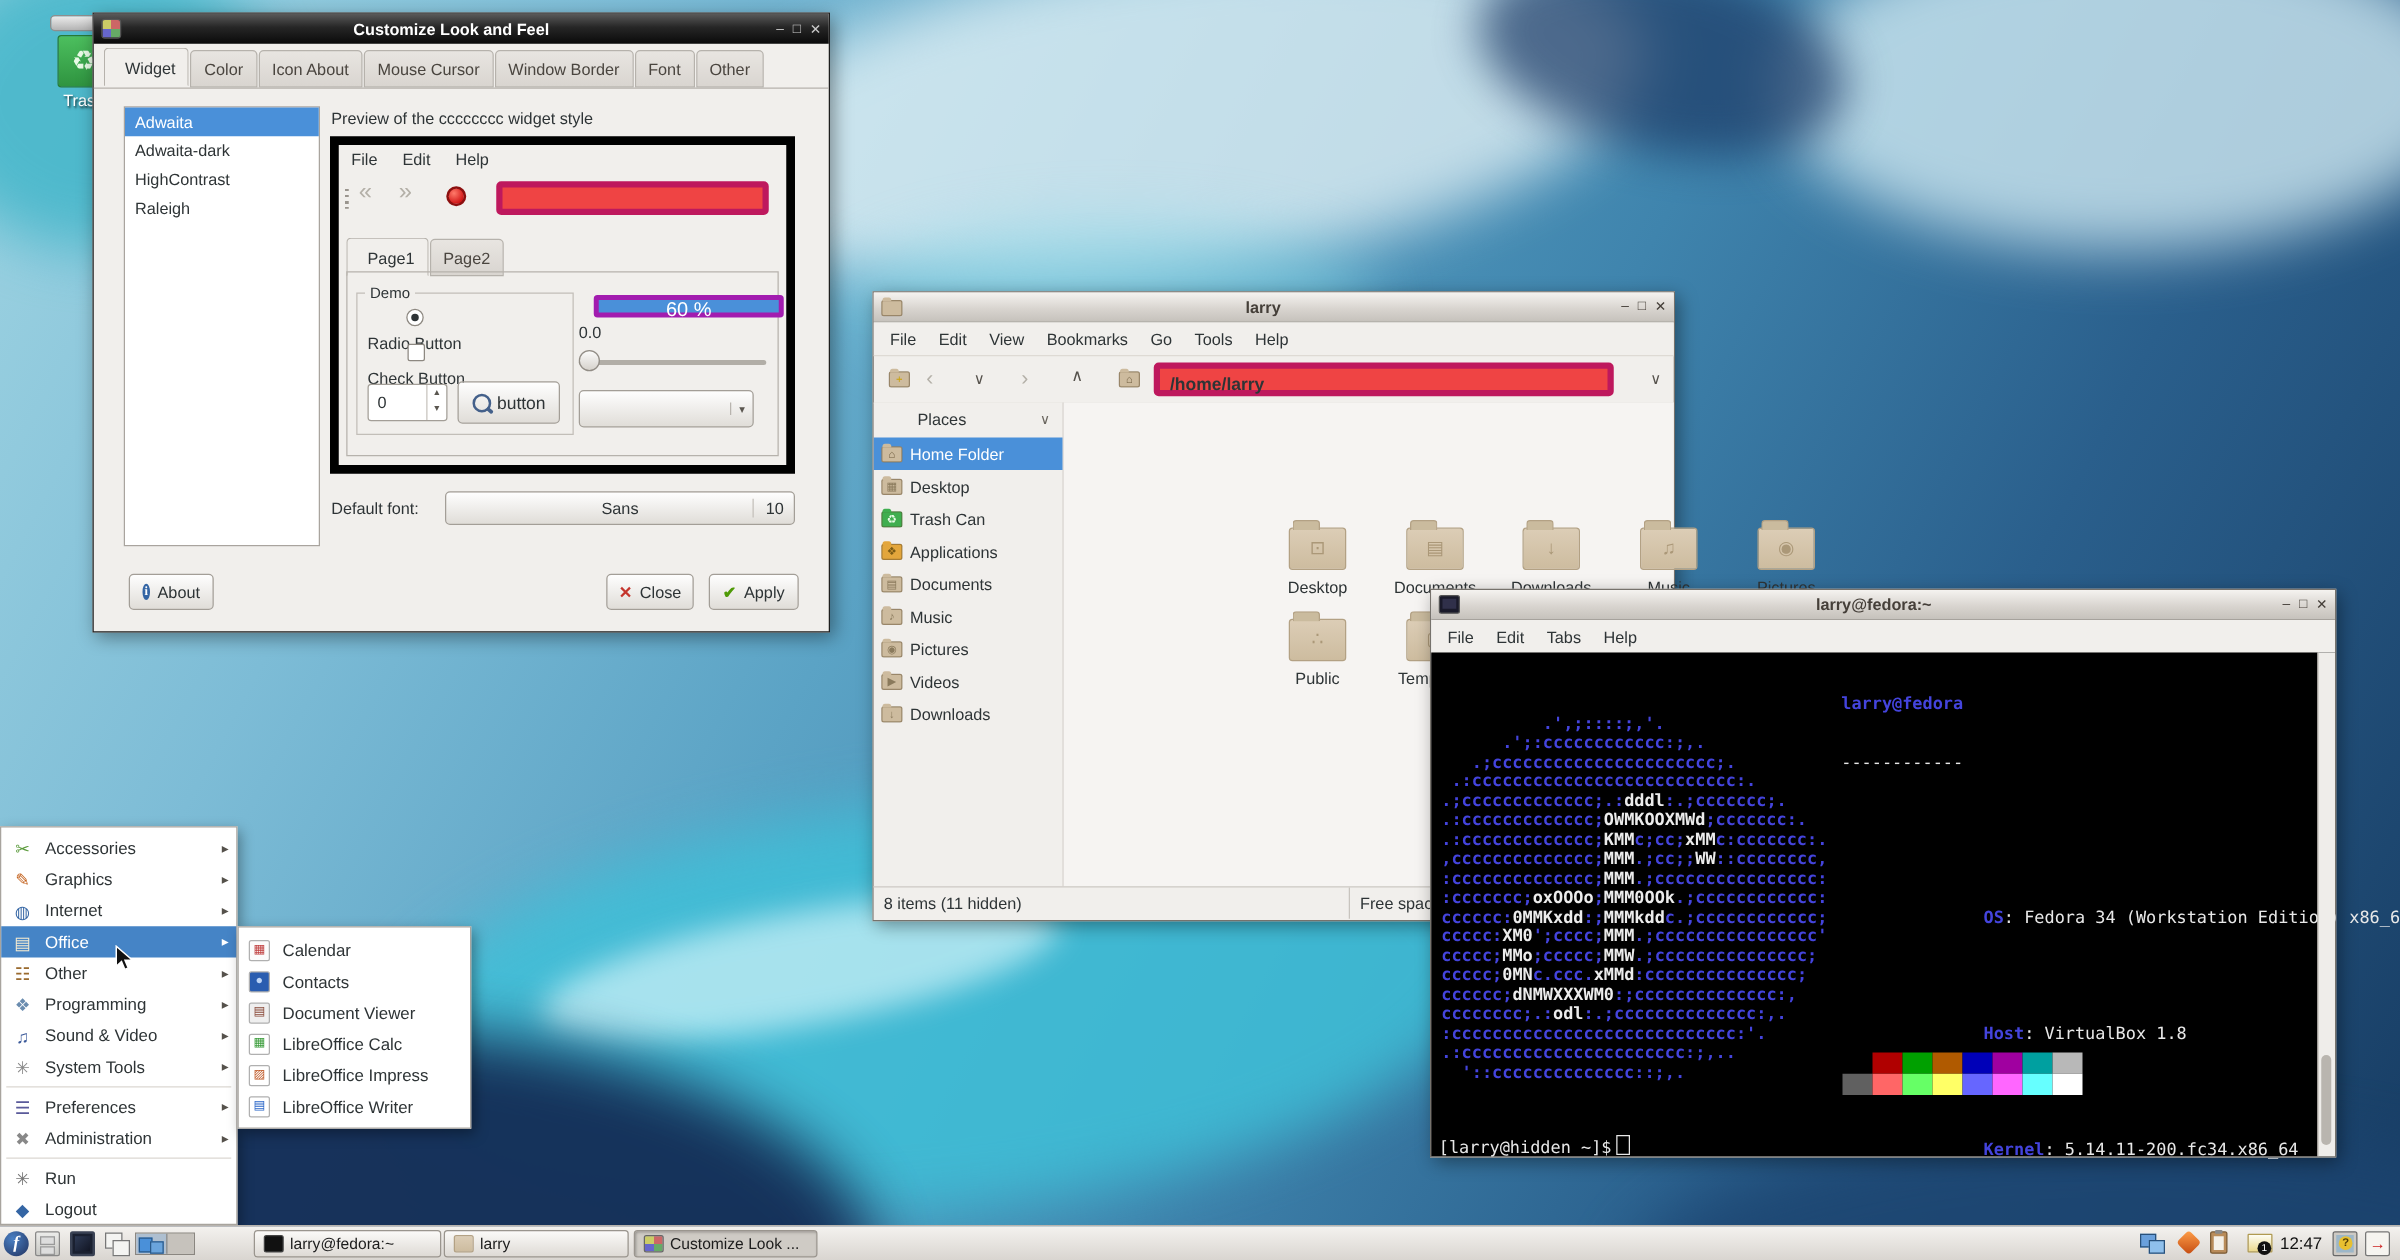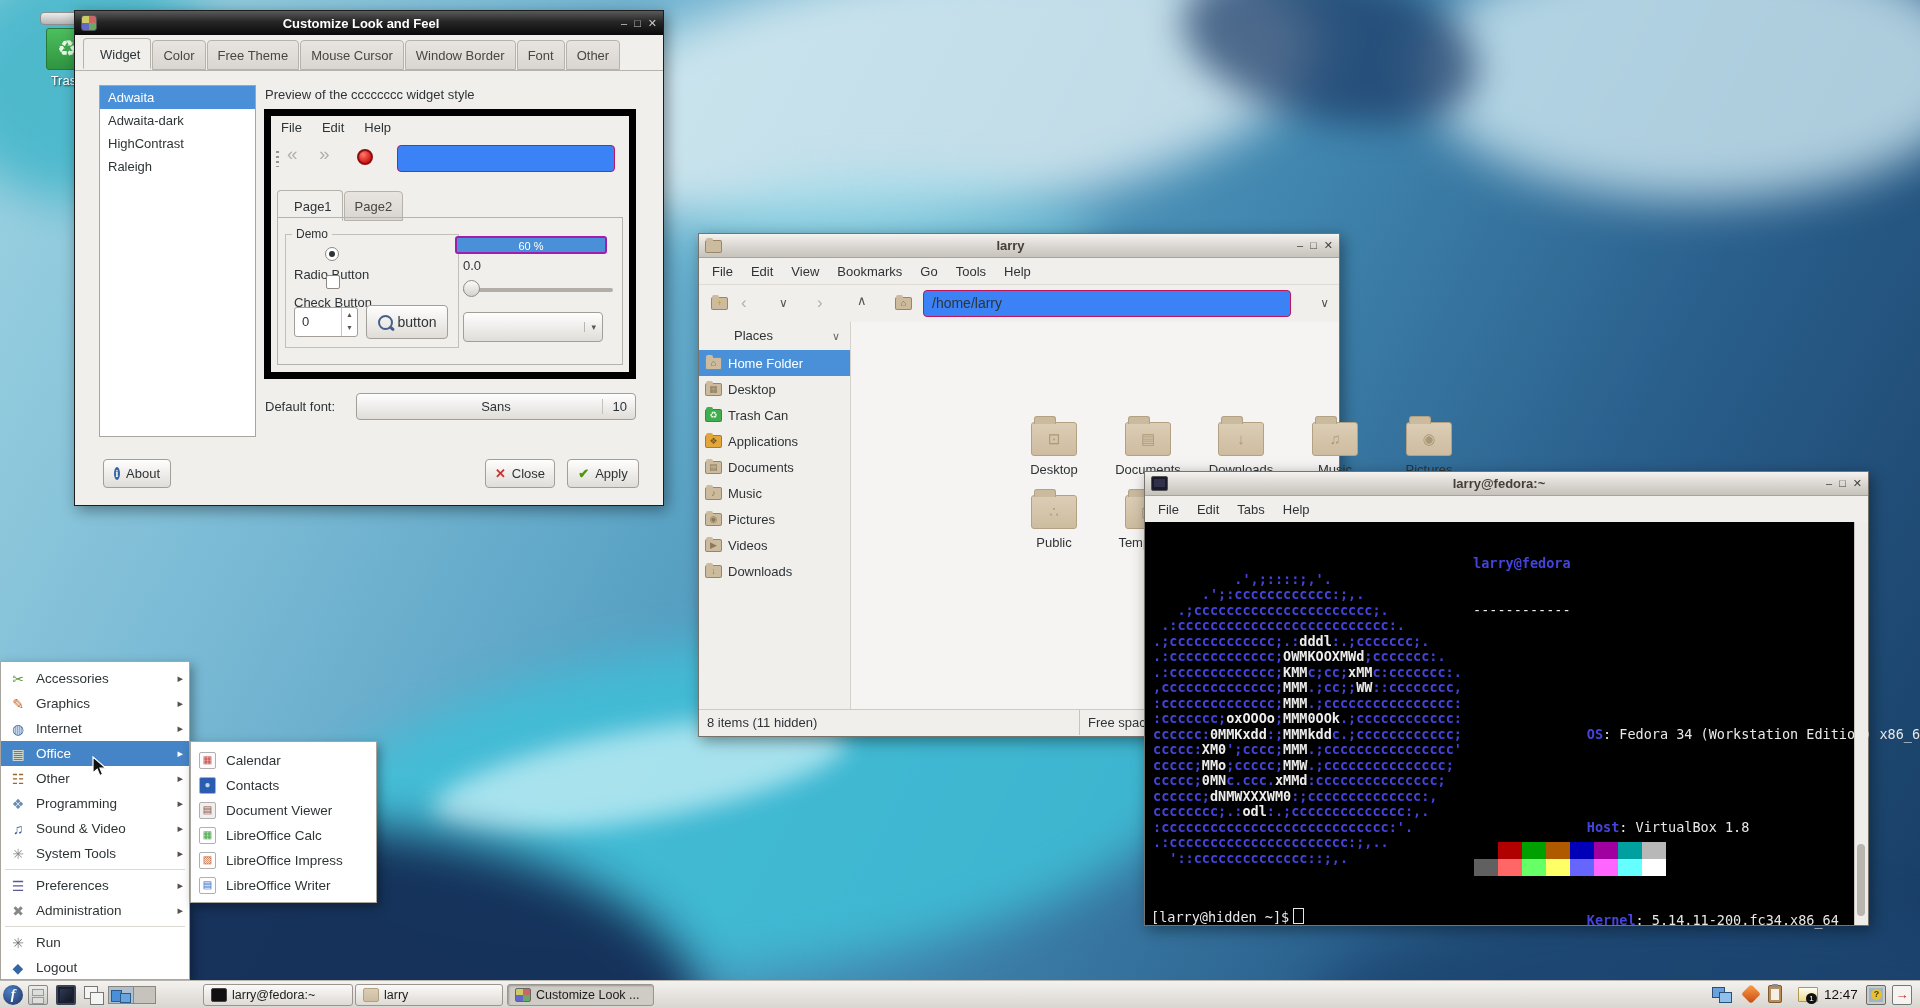--- a/index.html
+++ b/index.html
@@ -28,21 +28,21 @@
   .winbtns { display:flex; gap:7px; font-size:11px; }
   .titlebar.dark .winbtns span { color:#c9c9c9; }
   .titlebar.light .winbtns span { color:#453f39; }
   .win-icon { width:16px; height:16px; margin-right:4px; flex:0 0 auto; }
   .theme-icon { border-radius:3px; background:conic-gradient(#c66 0 25%,#6a6 0 50%,#66c 0 75%,#cc6 0); border:1px solid #555; box-sizing:border-box; }
   .menubar { position:absolute; left:0; right:0; top:24px; height:26px; background:#f1efec; border-bottom:1px solid #dedad4; display:flex; align-items:center; padding-left:4px; }
   .menubar span { padding:4px 9px; }
 
   .gtkbtn { background:linear-gradient(#fefefe,#e0ddd8); border:1px solid #a39e97; border-radius:4px; color:#2e3436;
     display:flex; align-items:center; justify-content:center; box-sizing:border-box; }
-  .entry { background:#3b82f6; border:1px solid #be185d; border-radius:4px; box-sizing:border-box; }
+  .entry { background:#ef4444; border:5px solid #be185d; border-radius:4px; box-sizing:border-box;font-weight:bold; }
 
   
   .customize { left:74px; top:10px; width:588px; height:494px; border-color:#1e1e1e; }
   .tabstrip { position:absolute; left:0; right:0; top:26px; height:34px; border-bottom:1px solid #b6b2ac; padding-left:8px; box-sizing:border-box; }
   .gtab { display:inline-block; padding:7px 10px 6px; margin-right:1px; font-size:13px; background:linear-gradient(#e8e5e1,#d9d5d0); border:1px solid #b6b2ac; border-radius:4px 4px 0 0; position:relative; top:2px; color:#4a453f; }
   .gtab.active { background:#f1efec; border-bottom-color:#f1efec; top:1px; padding-top:8px; color:#2e3436;padding-left:16px; }
   .theme-list { position:absolute; left:24px; top:74px; width:157px; height:352px; background:#fff; border:1px solid #a9a49e; box-sizing:border-box; }
   .theme-item { height:23px; line-height:23px; padding-left:8px; }
   .theme-item.selected { background:#4a90d9; color:#fff; }
   .preview-label { position:absolute; left:190px; top:76px; }
@@ -63,21 +63,21 @@
   .pv-row { position:absolute; left:8px; display:flex; align-items:center; gap:6px;flex-direction:column; }
   .radio { width:14px; height:14px; border-radius:50%; border:1px solid #8d8881; background:#fff; position:relative; box-sizing:border-box; }
   .radio.on::after { content:""; position:absolute; left:3px; top:3px; width:6px; height:6px; border-radius:50%; background:#2e3436; }
   .checkbox { width:14px; height:14px; border:1px solid #8d8881; border-radius:2px; background:#fff; box-sizing:border-box; }
   .spin { position:absolute; left:8px; top:72px; width:64px; height:30px; background:#fff; border:1px solid #a39e97; border-radius:3px; box-sizing:border-box; }
   .spin .val { position:absolute; left:7px; top:6px; }
   .spin .arrows { position:absolute; right:0; top:0; bottom:0; width:15px; border-left:1px solid #c8c4be; font-size:7px; color:#5a564f; text-align:center; line-height:13px; }
   .search-btn { position:absolute; left:80px; top:70px; width:82px; height:34px; gap:5px; font-size:14px; }
   .mag { width:11px; height:11px; border:2px solid #44608a; border-radius:50%; position:relative; display:inline-block; }
   .mag::after { content:""; position:absolute; left:9px; top:10px; width:6px; height:2.5px; background:#44608a; transform:rotate(40deg); border-radius:2px; }
-  .pv-progress { position:absolute; left:184px; top:120px; width:152px; height:18px; background:#4a90d9; border:2px solid #a21caf; border-radius:3px; color:#fff; font-size:11px; text-align:center; line-height:17px; box-sizing:border-box; }
+  .pv-progress { position:absolute; left:204px; top:120px; width:152px; height:18px; background:#4a90d9; border:4px solid #a21caf; border-radius:3px; color:#fff; font-size:16px; text-align:center; line-height:17px; box-sizing:border-box; }
   .pv-scaleval { position:absolute; left:192px; top:142px; }
   .pv-slider { position:absolute; left:192px; top:164px; width:150px; height:18px; }
   .pv-slider .track { position:absolute; left:0; right:0; top:8px; height:4px; background:#b2aea7; border-radius:2px; }
   .pv-slider .handle { position:absolute; left:0; top:0; width:17px; height:17px; border-radius:50%; background:linear-gradient(#fbfbfa,#d6d2cc); border:1px solid #928d86; box-sizing:border-box; }
   .pv-combo { position:absolute; left:192px; top:196px; width:140px; height:30px; justify-content:flex-end; padding-right:6px; }
   .pv-combo .carat { font-size:9px; color:#5a564f; border-left:1px solid #b8b4ae; padding-left:6px; }
   .fontrow-label { position:absolute; left:190px; top:388px; }
   .font-btn { position:absolute; left:281px; top:382px; width:280px; height:27px; }
   .font-btn .fsize { position:absolute; right:8px; border-left:1px solid #c4c0ba; padding-left:10px; }
   .dlg-btn { position:absolute; top:448px; height:29px; gap:6px; padding:0 10px; font-size:13px; }
@@ -223,21 +223,21 @@
       <span class="win-icon theme-icon"></span>
       <span class="title">Customize Look and Feel</span>
       <span class="winbtns">
         <span>–</span>
         <span>□</span>
         <span>✕</span>
       </span>
     </div>
     <div class="tabstrip">
       
-    <span class="gtab active">Widget</span><span class="gtab">Color</span><span class="gtab">Free Theme</span><span class="gtab">Mouse Cursor</span><span class="gtab">Window Border</span><span class="gtab">Font</span><span class="gtab">Other</span></div>
+    <span class="gtab active">Widget</span><span class="gtab">Color</span><span class="gtab">Icon About</span><span class="gtab">Mouse Cursor</span><span class="gtab">Window Border</span><span class="gtab">Font</span><span class="gtab">Other</span></div>
     <div class="theme-list">
 
     <div class="theme-item selected">Adwaita</div>
         <div class="theme-item">Adwaita-dark</div>
         <div class="theme-item">HighContrast</div>
         <div class="theme-item">Raleigh</div>
       </div>
     <div class="preview-label">Preview of the cccccccc widget style</div>
 
     <div class="preview-frame">

